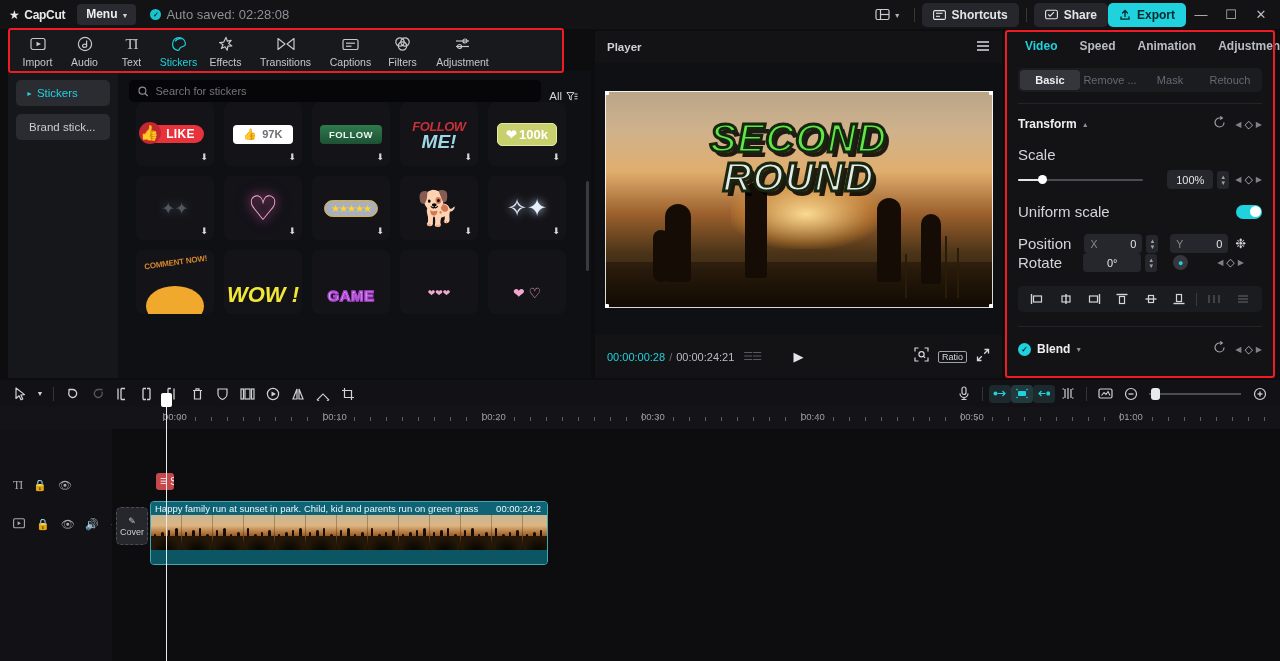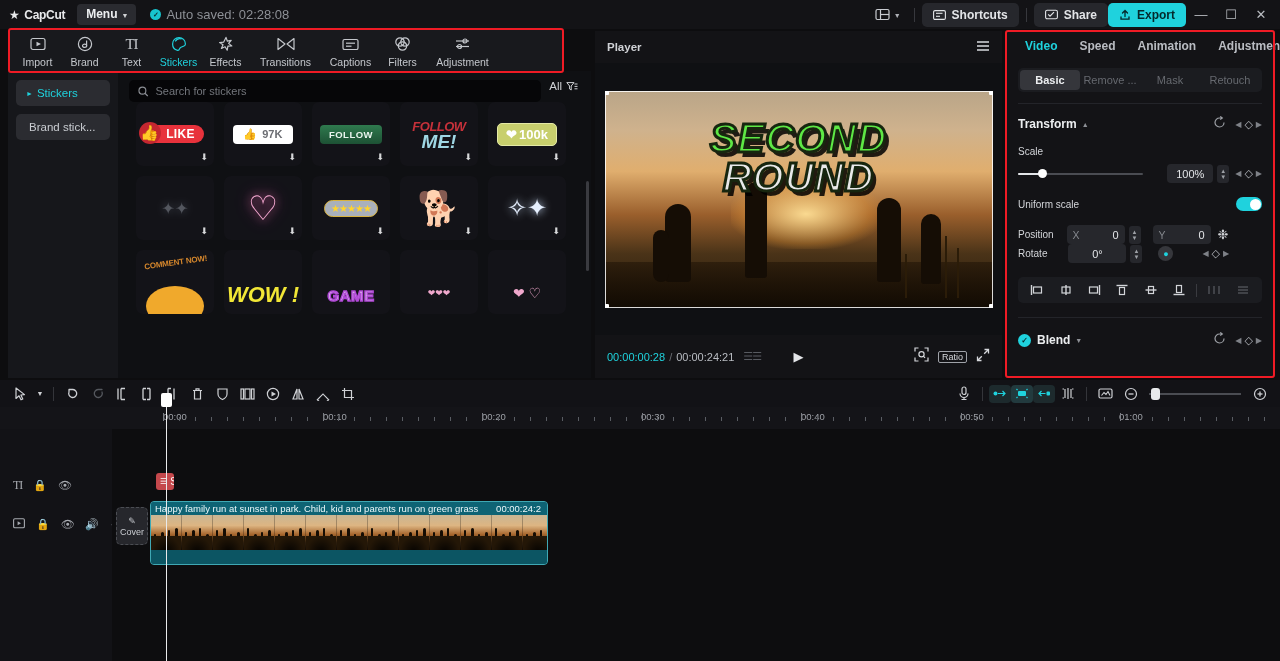--- a/index.html
+++ b/index.html
@@ -78,21 +78,21 @@
   .cats { width:110px; background:#16171b; padding-top:9px; }
   .cat {
     margin:0 8px 8px 8px; height:26px; border-radius:5px; display:flex;
     align-items:center; padding-left:10px; font-size:11.5px; color:#b9bcc2; cursor:pointer;
   }
   .cat.active { background:#2b2c31; color:#1fd2dd; }
   .cat .arrow { font-size:7px; margin-right:4px; }
   .cat.brand { background:#2b2c31; color:#c9ccd1; padding-left:13px; }
 
   .stickerarea { flex:1; position:relative; background:#0f1013; overflow:hidden;}
-  .searchrow { display:flex; align-items:flex-start; gap:8px; padding:9px 11px 0 11px; }
+  .searchrow { display:flex; align-items:flex-end; gap:8px; padding:9px 11px 0 11px; }
   .searchbox {
     flex:1; height:22px; background:#060608; border-radius:5px; display:flex;
     align-items:center; gap:7px; padding:0 9px;
   }
   .searchbox input {
     background:transparent;border:none;outline:none;color:#c9ccd1;font-size:11px;
     font-family:"Liberation Sans",sans-serif; width:100%;
   }
   .searchbox input::placeholder { color:#73767c; }
   .allbtn { display:flex;align-items:center;gap:4px;font-size:11.5px;color:#cfd1d5;cursor:pointer;padding-right:2px;}
@@ -193,21 +193,21 @@
   }
   .rp-sb { flex:1; text-align:center; font-size:11px; color:#66696f; line-height:20px; border-radius:4px; cursor:pointer;}
   .rp-sb.active { background:#35363b; color:#eceef0; font-weight:600;}
   .divider { height:1px; background:#232429; margin:11px 12px 0 12px; }
   .sec-head { display:flex; align-items:center; padding:11px 12px 0 12px; }
   .sec-title { font-size:12px; font-weight:700; color:#eceef0; }
   .sec-caret { font-size:7px; margin-left:5px; color:#8d9096;}
   .sec-tools { margin-left:auto; display:flex; align-items:center; gap:9px; color:#9ea1a7; }
   .kf-nav { display:flex; align-items:center; gap:3px; color:#7e8187; font-size:8px;}
   .row { display:flex; align-items:center; padding:0 12px; }
-  .lbl { font-size:10px; color:#d3d5d9; }
+  .lbl { font-size:15px; color:#d3d5d9; }
   .slider-wrap { position:relative; width:125px; height:12px; margin-left:0; display:flex; align-items:center;}
   .strack { position:absolute; left:0; right:0; height:2px; background:#4a4c52; border-radius:1px;}
   .sfill { position:absolute; left:0; width:17%; height:2px; background:#e3e5e8; border-radius:1px;}
   .sknob { position:absolute; left:16%; width:9px;height:9px;border-radius:50%;background:#fff; }
   .numfield {
     background:#26272c; border-radius:4px; height:19px; min-width:46px; display:flex;
     align-items:center; justify-content:center; font-size:11px; color:#e3e5e8; padding:0 6px;
   }
   .numfield.lr { justify-content:space-between; width:58px; }
   .nf-ax { color:#85888e; font-size:10.5px;}
@@ -336,21 +336,21 @@
       <span class="t-lbl">Import</span>
     </div>
     <div class="tool">
       <span class="t-ico">
         <svg width="16" height="16" viewBox="0 0 16 16">
             <circle cx="8" cy="8" r="6.6" fill="none" stroke="currentColor" stroke-width="1.2"></circle>
             <path d="M9.6 4.4 L9.6 9.4" stroke="currentColor" stroke-width="1.2" fill="none"></path>
             <ellipse cx="7.6" cy="9.8" rx="2.1" ry="1.6" fill="none" stroke="currentColor" stroke-width="1.2"></ellipse>
           </svg>
       </span>
-      <span class="t-lbl">Brand</span>
+      <span class="t-lbl">Audio</span>
     </div>
     <div class="tool">
       <span class="t-ico" style="font-family:'Liberation Serif',serif;font-size:15px;letter-spacing:-1px;">TI</span>
       <span class="t-lbl">Text</span>
     </div>
     <div class="tool active">
       <span class="t-ico">
         <svg width="16" height="16" viewBox="0 0 16 16">
             <path d="M8 1.6 C11.6 1.6 14.4 4.4 14.4 8 C14.4 9 14 9.6 13 10 L10 11.2 C9.2 11.6 8.6 12.2 8.4 13.2 C8.2 14.1 7.6 14.4 6.6 14.3 C3.6 13.7 1.6 11.1 1.6 8 C1.6 4.4 4.4 1.6 8 1.6 Z" fill="none" stroke="currentColor" stroke-width="1.2"></path>
             <path d="M4.2 5.4 C5.6 3 8.4 2.2 10.6 3" fill="none" stroke="currentColor" stroke-width="1.2"></path>

